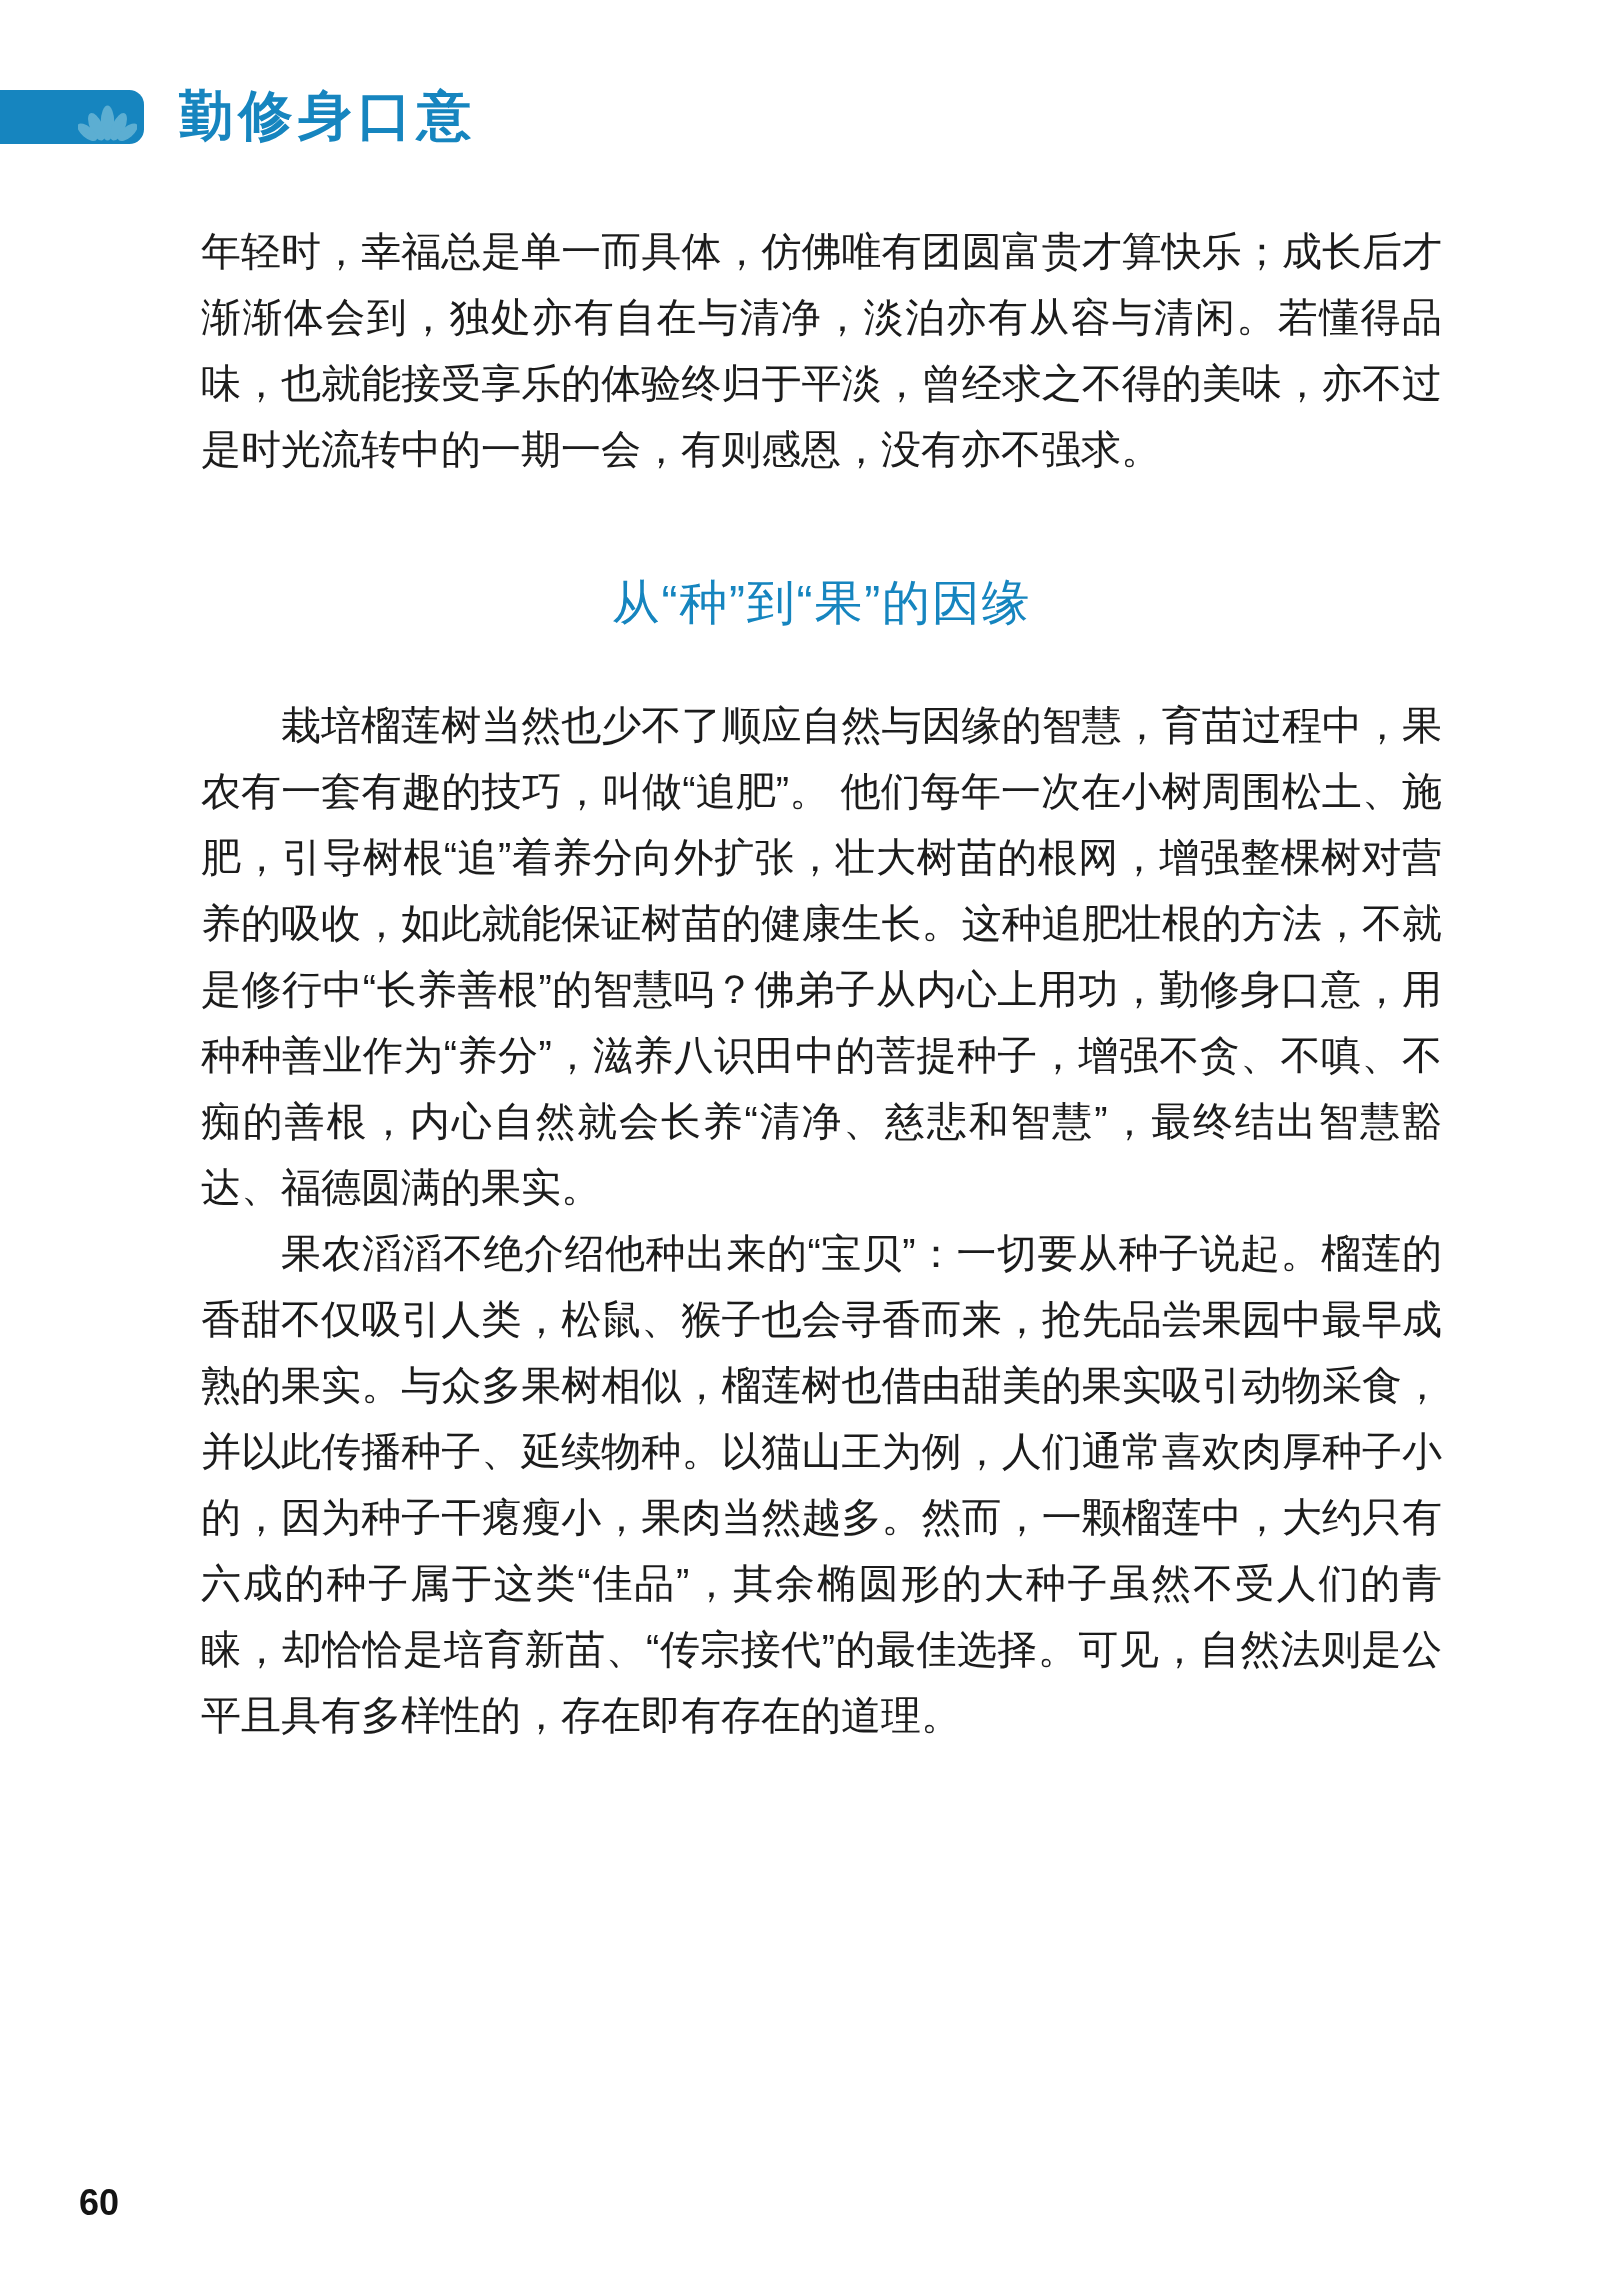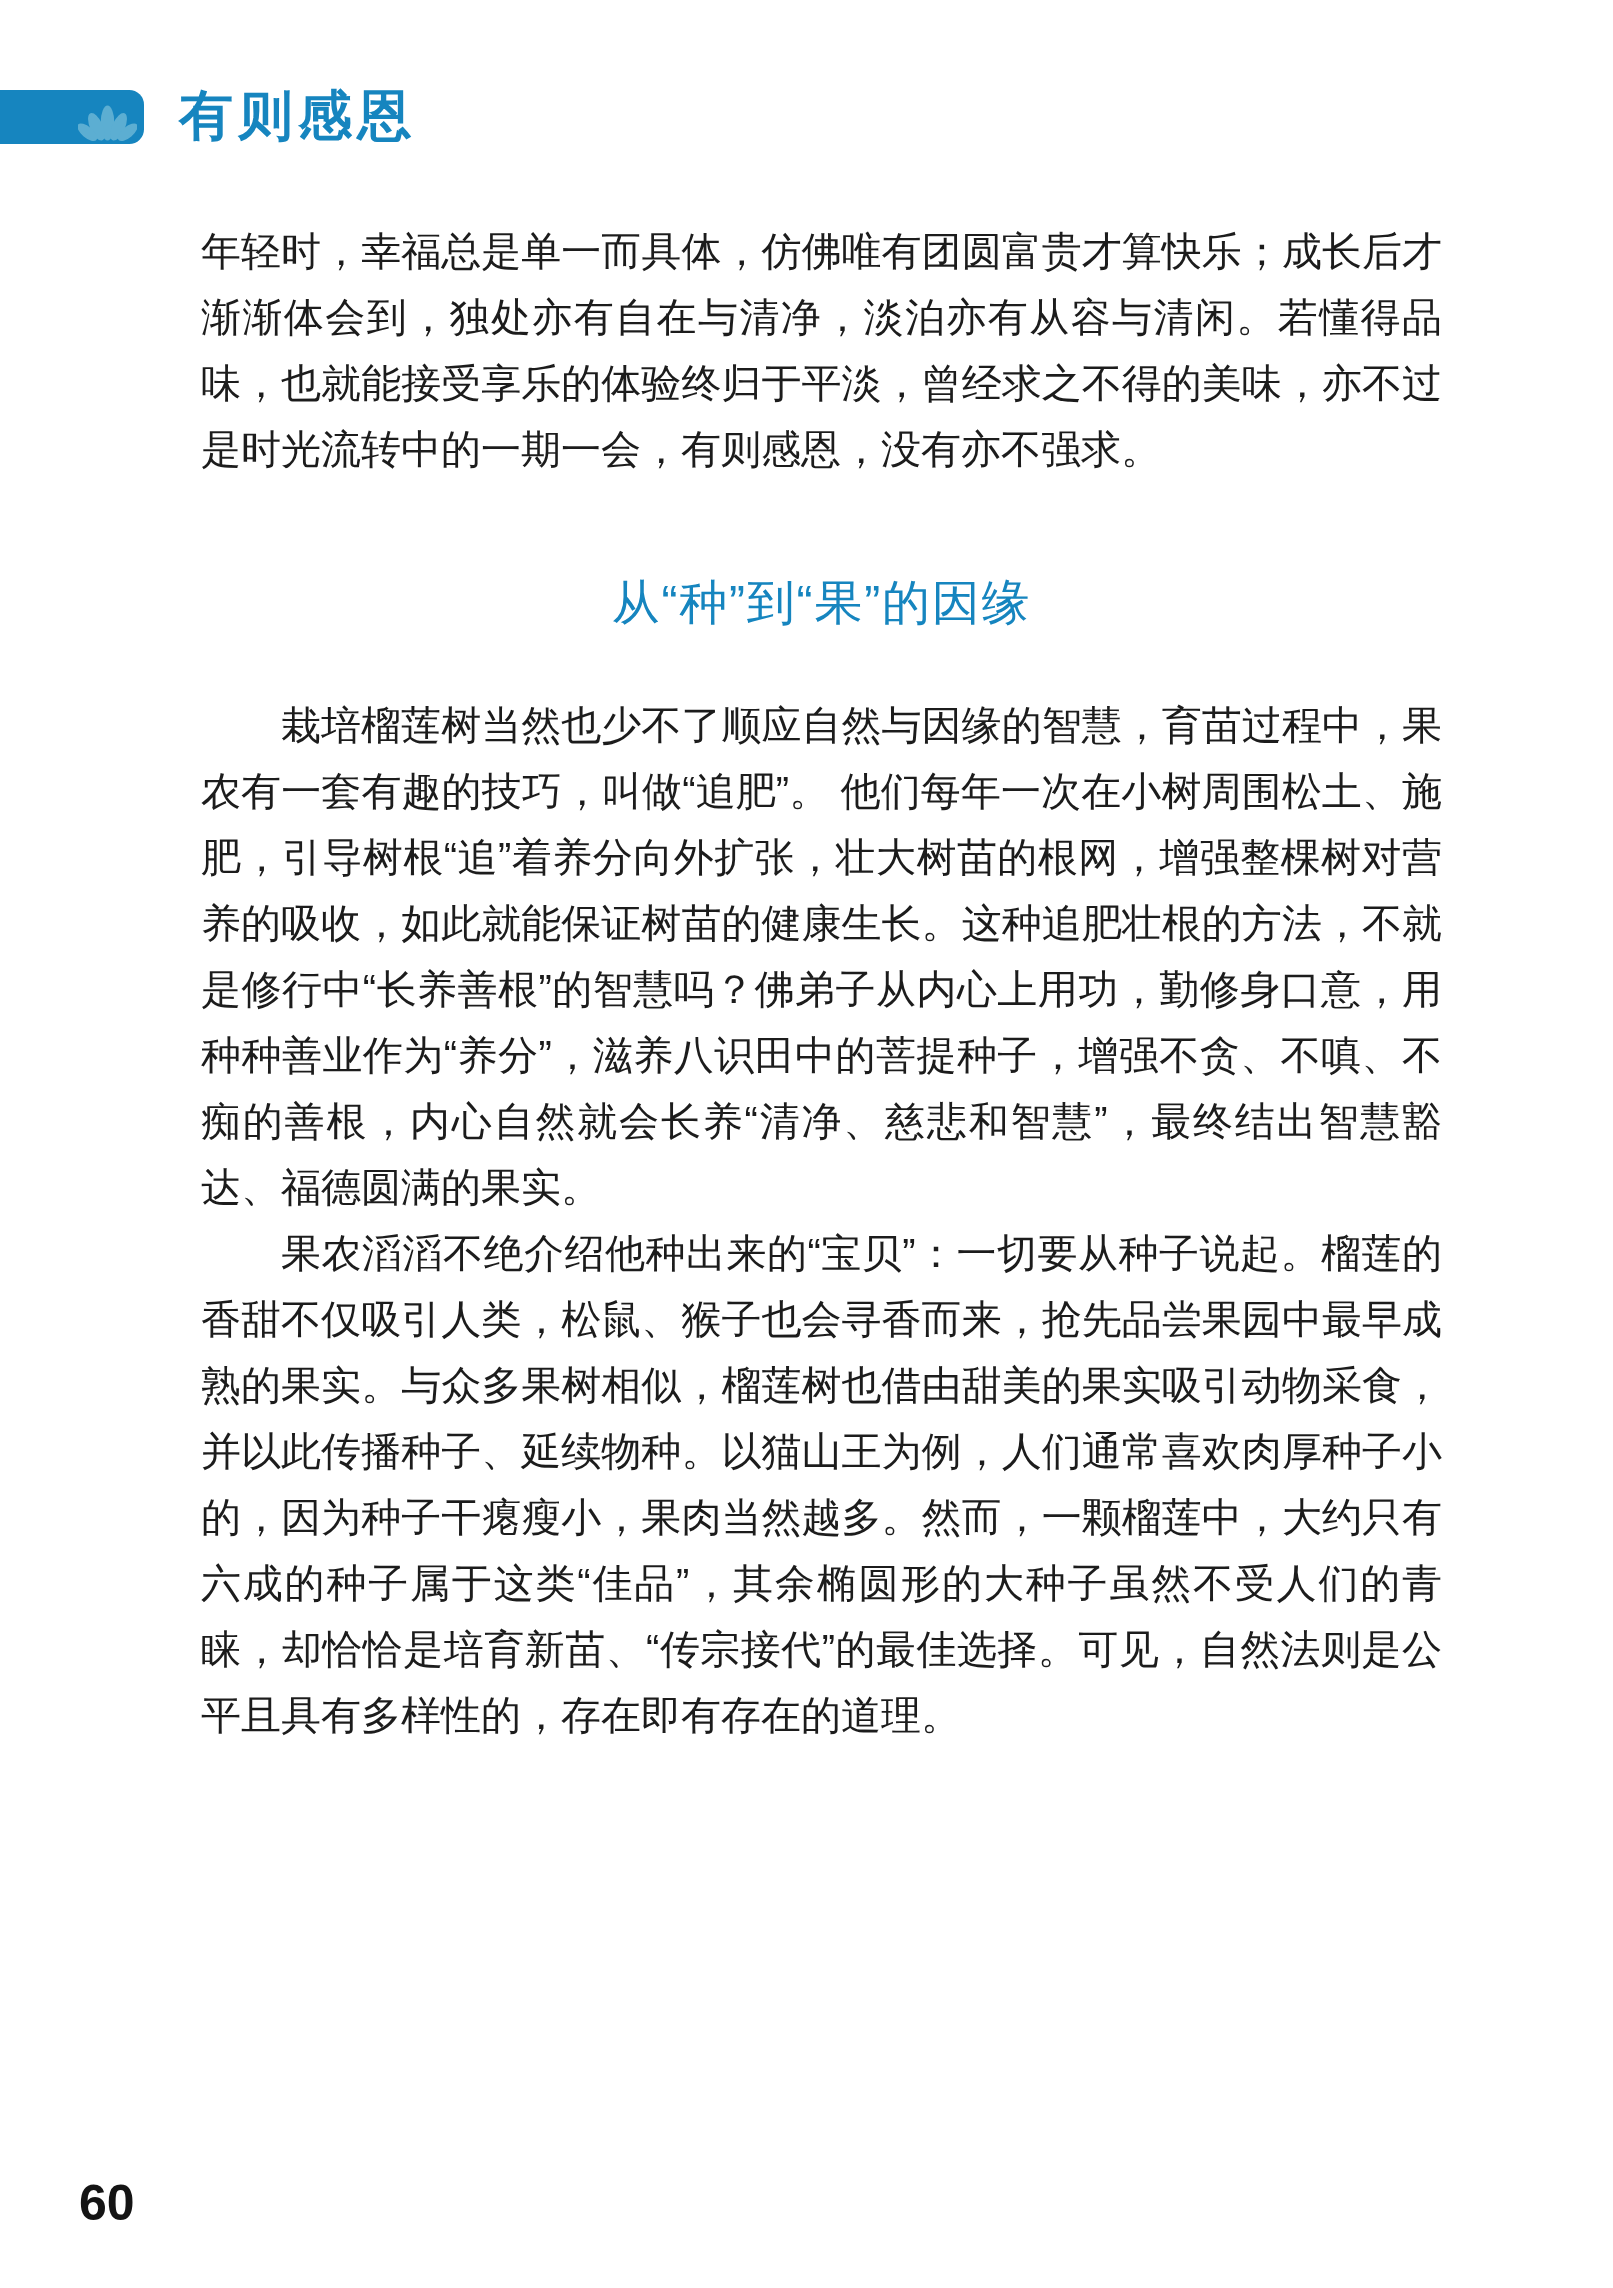--- a/index.html
+++ b/index.html
@@ -61,21 +61,21 @@
     font-weight:normal;
     color:var(--accent);
     letter-spacing:1.8px;
   }
   .gap-md{margin-top:90px;}
   .gap-lg{margin-top:113px;}
   
   .page-number{
     position:absolute;
     left:79px; top:2180px;
-    font-size:50px;
+    font-size:36px;
     line-height:46px;
     font-weight:600;
     color:#141414;
   }
 </style>
 </head>
 <body>
 
 <div class="page">
 
@@ -86,21 +86,21 @@
           <g fill="#5caed2">
             <ellipse cx="32" cy="22" rx="7.5" ry="19"></ellipse>
             <ellipse cx="20" cy="26" rx="7" ry="16" transform="rotate(-24 20 26)"></ellipse>
             <ellipse cx="44" cy="26" rx="7" ry="16" transform="rotate(24 44 26)"></ellipse>
             <ellipse cx="10" cy="32" rx="6" ry="13" transform="rotate(-50 10 32)"></ellipse>
             <ellipse cx="54" cy="32" rx="6" ry="13" transform="rotate(50 54 32)"></ellipse>
           </g>
         </svg>
       </span>
     </div>
-    <div class="brand-name">有则感恩</div>
+    <div class="brand-name">勤修身口意</div>
   </header>
 
   <main class="content">
     <p class="para">年轻时，幸福总是单一而具体，仿佛唯有团圆富贵才算快乐；成长后才渐渐体会到，独处亦有自在与清净，淡泊亦有从容与清闲。若懂得品味，也就能接受享乐的体验终归于平淡，曾经求之不得的美味，亦不过是时光流转中的一期一会，有则感恩，没有亦不强求。</p>
 
     <h2 class="section-title">从“种”到“果”的因缘</h2>
 
     <p class="para para-indent gap-md">栽培榴莲树当然也少不了顺应自然与因缘的智慧，育苗过程中，果农有一套有趣的技巧，叫做“追肥”。 他们每年一次在小树周围松土、施肥，引导树根“追”着养分向外扩张，壮大树苗的根网，增强整棵树对营养的吸收，如此就能保证树苗的健康生长。这种追肥壮根的方法，不就是修行中“长养善根”的智慧吗？佛弟子从内心上用功，勤修身口意，用种种善业作为“养分”，滋养八识田中的菩提种子，增强不贪、不嗔、不痴的善根，内心自然就会长养“清净、慈悲和智慧”，最终结出智慧豁达、福德圆满的果实。</p>
 
     <p class="para para-indent">果农滔滔不绝介绍他种出来的“宝贝”：一切要从种子说起。榴莲的香甜不仅吸引人类，松鼠、猴子也会寻香而来，抢先品尝果园中最早成熟的果实。与众多果树相似，榴莲树也借由甜美的果实吸引动物采食，并以此传播种子、延续物种。以猫山王为例，人们通常喜欢肉厚种子小的，因为种子干瘪瘦小，果肉当然越多。然而，一颗榴莲中，大约只有六成的种子属于这类“佳品”，其余椭圆形的大种子虽然不受人们的青睐，却恰恰是培育新苗、“传宗接代”的最佳选择。可见，自然法则是公平且具有多样性的，存在即有存在的道理。</p>

